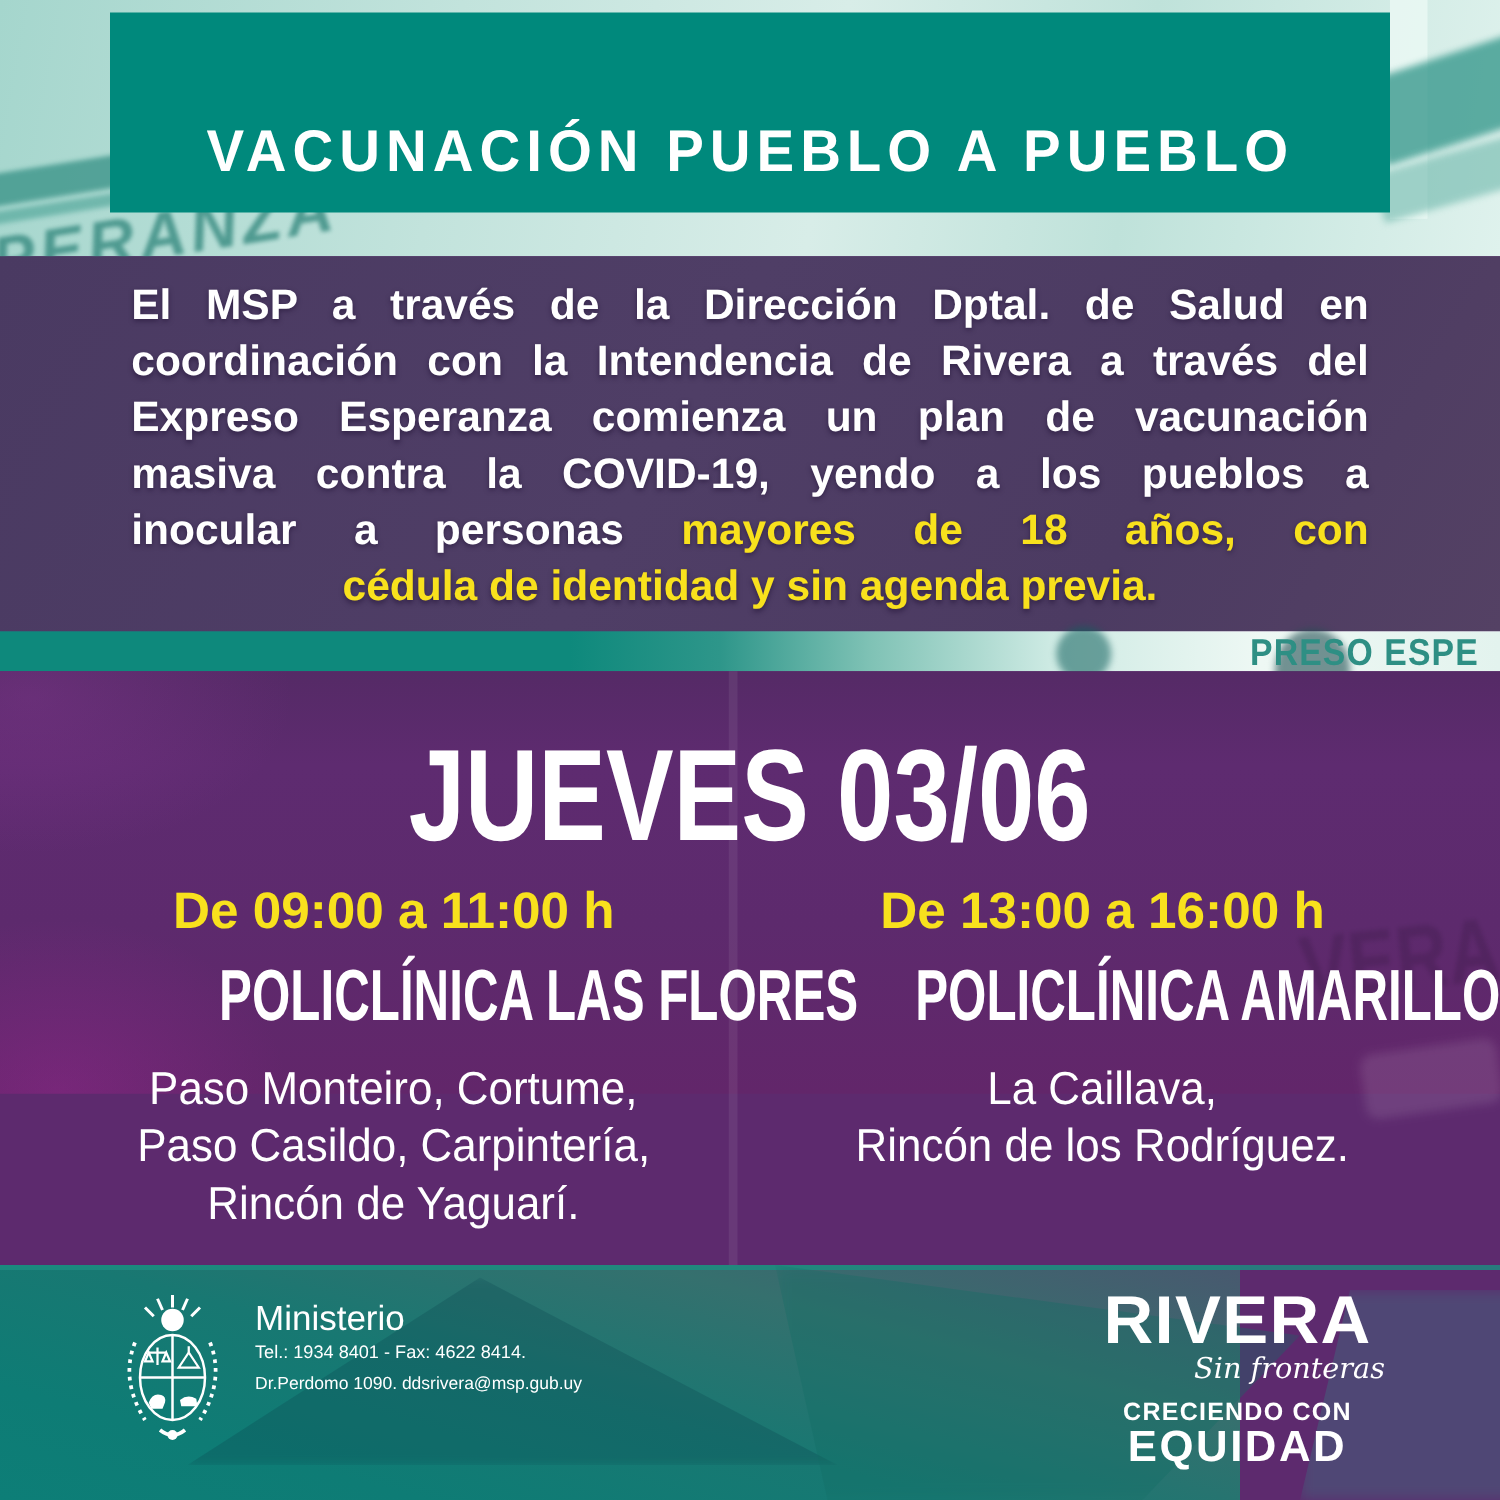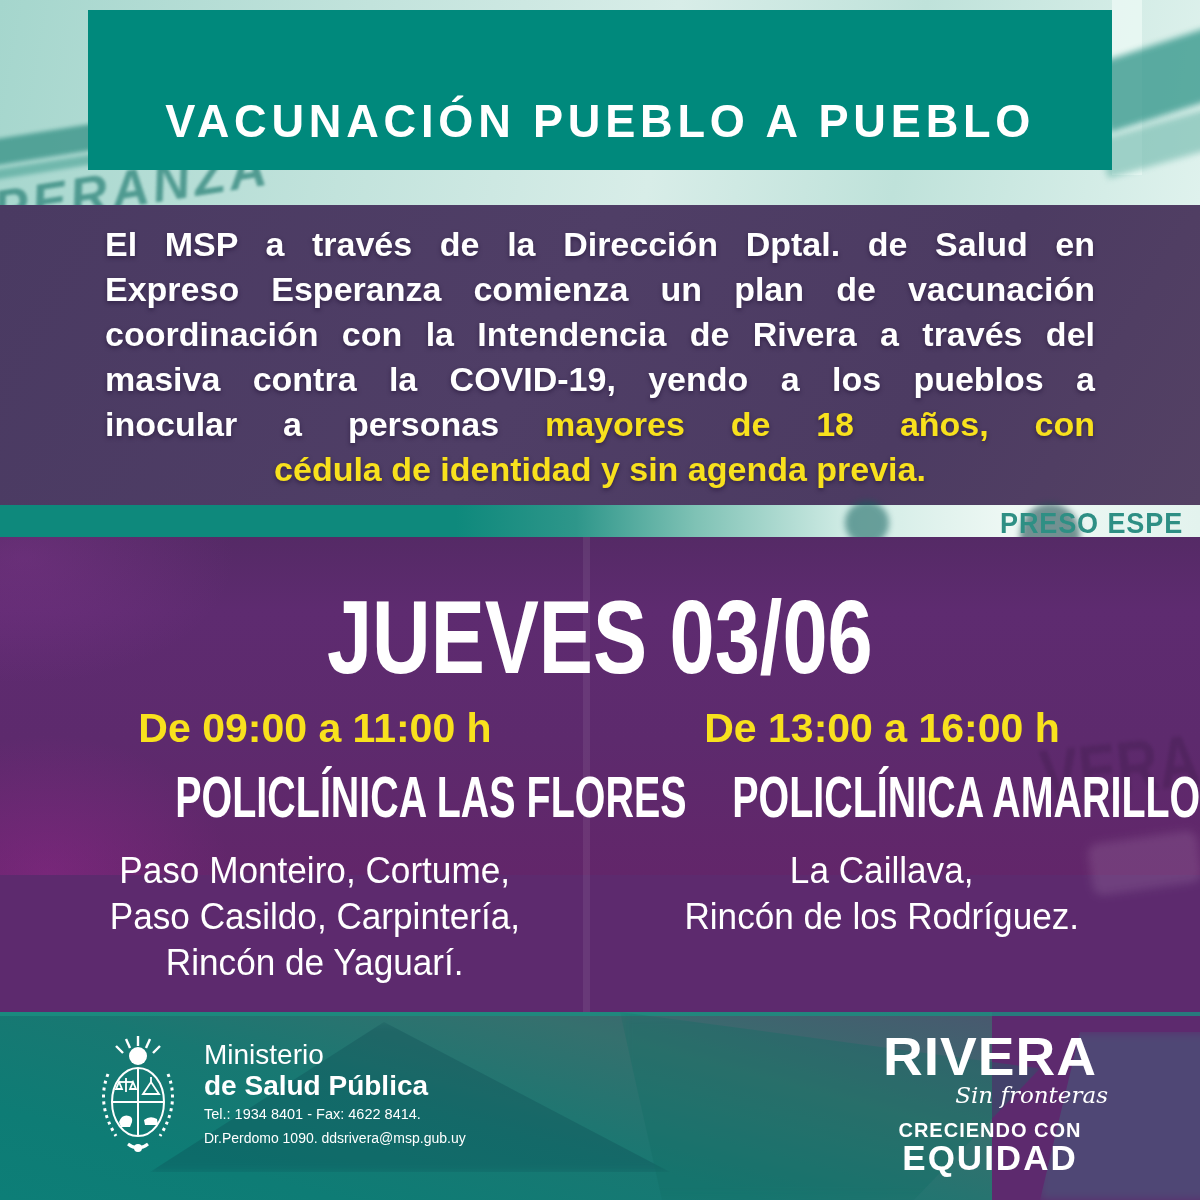--- a/index.html
+++ b/index.html
@@ -107,22 +107,22 @@
     <div class="top-right-band2"></div>
   </div>
 
   <div class="banner">
     <h1>VACUNACIÓN PUEBLO A PUEBLO</h1>
   </div>
 
   <div class="band-intro">
     <div class="para">
       <div class="para-line"><span class="pw">El MSP a través de la Dirección Dptal. de Salud en</span><span class="py"></span></div>
+      <div class="para-line"><span class="pw">coordinación con la Intendencia de Rivera a través del</span><span class="py"></span></div>
       <div class="para-line"><span class="pw">Expreso Esperanza comienza un plan de vacunación</span><span class="py"></span></div>
-      <div class="para-line"><span class="pw">coordinación con la Intendencia de Rivera a través del</span><span class="py"></span></div>
       <div class="para-line"><span class="pw">masiva contra la COVID-19, yendo a los pueblos a</span><span class="py"></span></div>
       <div class="para-line"><span class="pw">inocular a personas </span><span class="py">mayores de 18 años, con</span></div>
       <div class="para-line center"><span class="pw"></span><span class="py">cédula de identidad y sin agenda previa.</span></div>
     </div>
   </div>
 
   <div class="strip">
     <div class="head1"></div>
     <div class="head2"></div>
     <div class="bus-text">PRESO ESPE</div>
@@ -200,21 +200,20 @@
           </g>
 
           <path d="M20 40 q-12 30 8 62" stroke-dasharray="3 4" stroke-width="3"></path>
           <path d="M80 40 q12 30 -8 62" stroke-dasharray="3 4" stroke-width="3"></path>
           <path d="M40 110 q10 8 20 0" stroke-width="3"></path>
           <circle cx="50" cy="114" r="4" fill="#ffffff" stroke="none"></circle>
         </g>
       </svg>
       <div class="ministry-text">
         <div class="m-line1">Ministerio</div>
-        <div class="m-line2">de Salud Pública</div>
         <div class="m-tel">Tel.: 1934 8401 - Fax: 4622 8414.</div>
         <div class="m-addr">Dr.Perdomo 1090. ddsrivera@msp.gub.uy</div>
       </div>
     </div>
 
     <div class="rivera">
       <div class="r-name">RIVERA</div>
       <div class="r-slogan">Sin fronteras</div>
       <div class="r-tag1">CRECIENDO CON</div>
       <div class="r-tag2">EQUIDAD</div>

